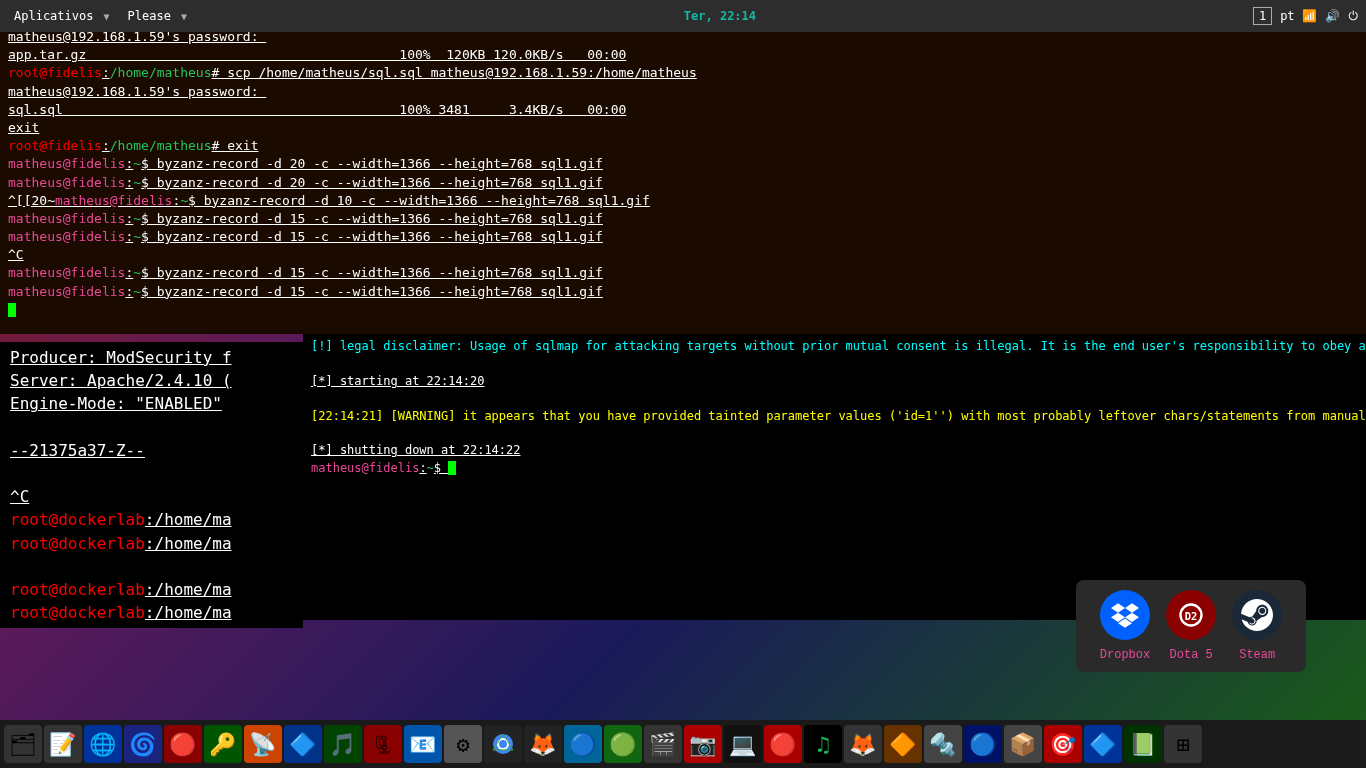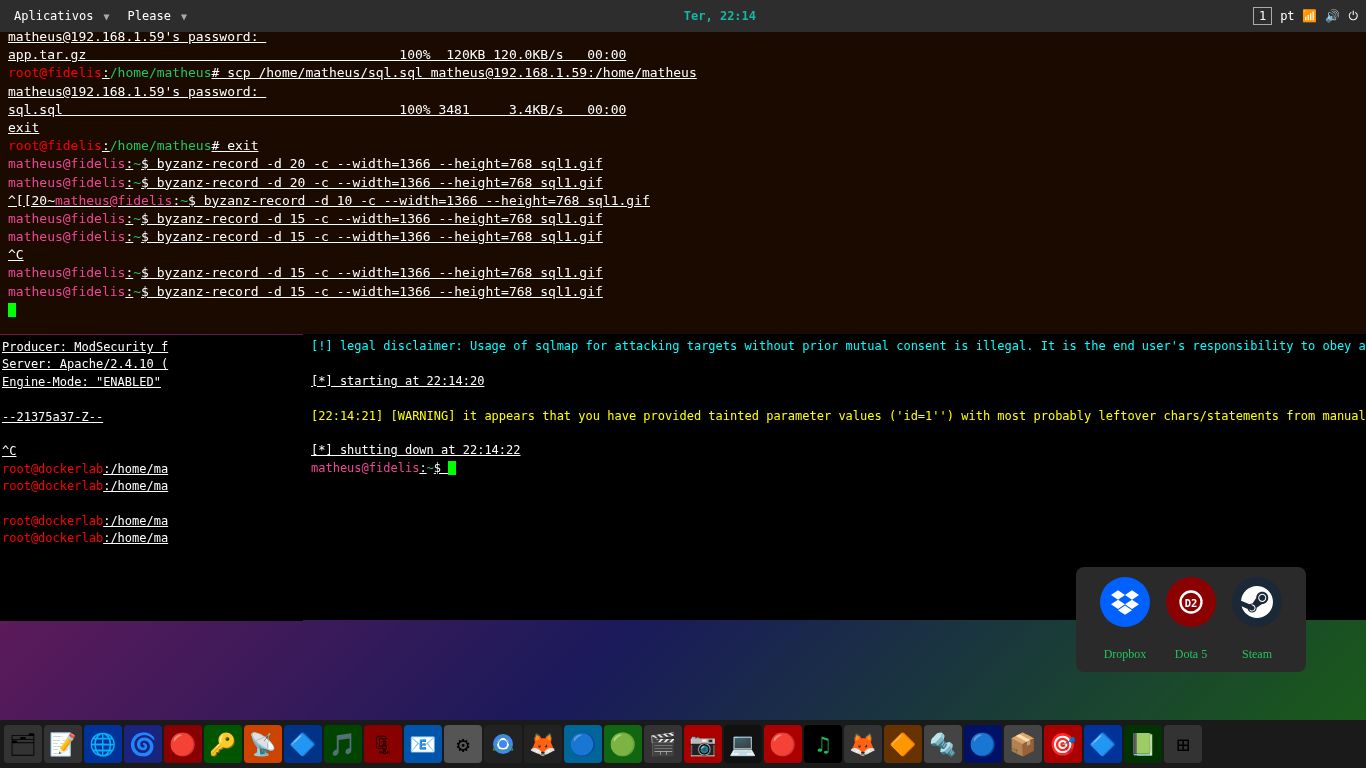--- a/index.html
+++ b/index.html
@@ -71,28 +71,28 @@
       color: #00ff00;
       font-size: 13px;
       line-height: 1.4;
       padding: 4px 8px;
       overflow: hidden;
     }
 
     
     #terminal-left {
       position: absolute;
-      top: 311px; left: 0;
+      top: 318px; left: 0;
       width: 303px;
       height: 286px;
       background: #000000;
       color: #00ff00;
-      font-size: 12px;
+      font-size: 16px;
       line-height: 1.45;
-      padding: 4px 2px;
+      padding: 4px 10px;
       overflow: hidden;
     }
 
     
     #terminal-right {
       position: absolute;
       top: 310px; left: 303px;
       right: 0;
       height: 286px;
       background: #000000;
@@ -156,34 +156,34 @@
       background: #2a2a2a;
       border-radius: 8px;
       padding: 10px;
       display: flex;
       flex-direction: column;
       align-items: center;
       gap: 8px;
       z-index: 200;
     }
     .notif-label {
-      color: #22c55e;
-      font-size: 12px;
-      font-family: Liberation Serif, serif;
+      color: #ec4899;
+      font-size: 12px;
+      font-family: Liberation Mono, monospace;
     }
     .notif-row {
       display: flex;
       gap: 16px;
       align-items: center;
     }
     .notif-item {
       display: flex;
       flex-direction: column;
       align-items: center;
-      gap: 20px;
+      gap: 8px;
     }
 
     
     .steam-circle {
       width: 50px;
       height: 50px;
       border-radius: 50%;
       background: #1b2838;
       display: flex;
       align-items: center;

